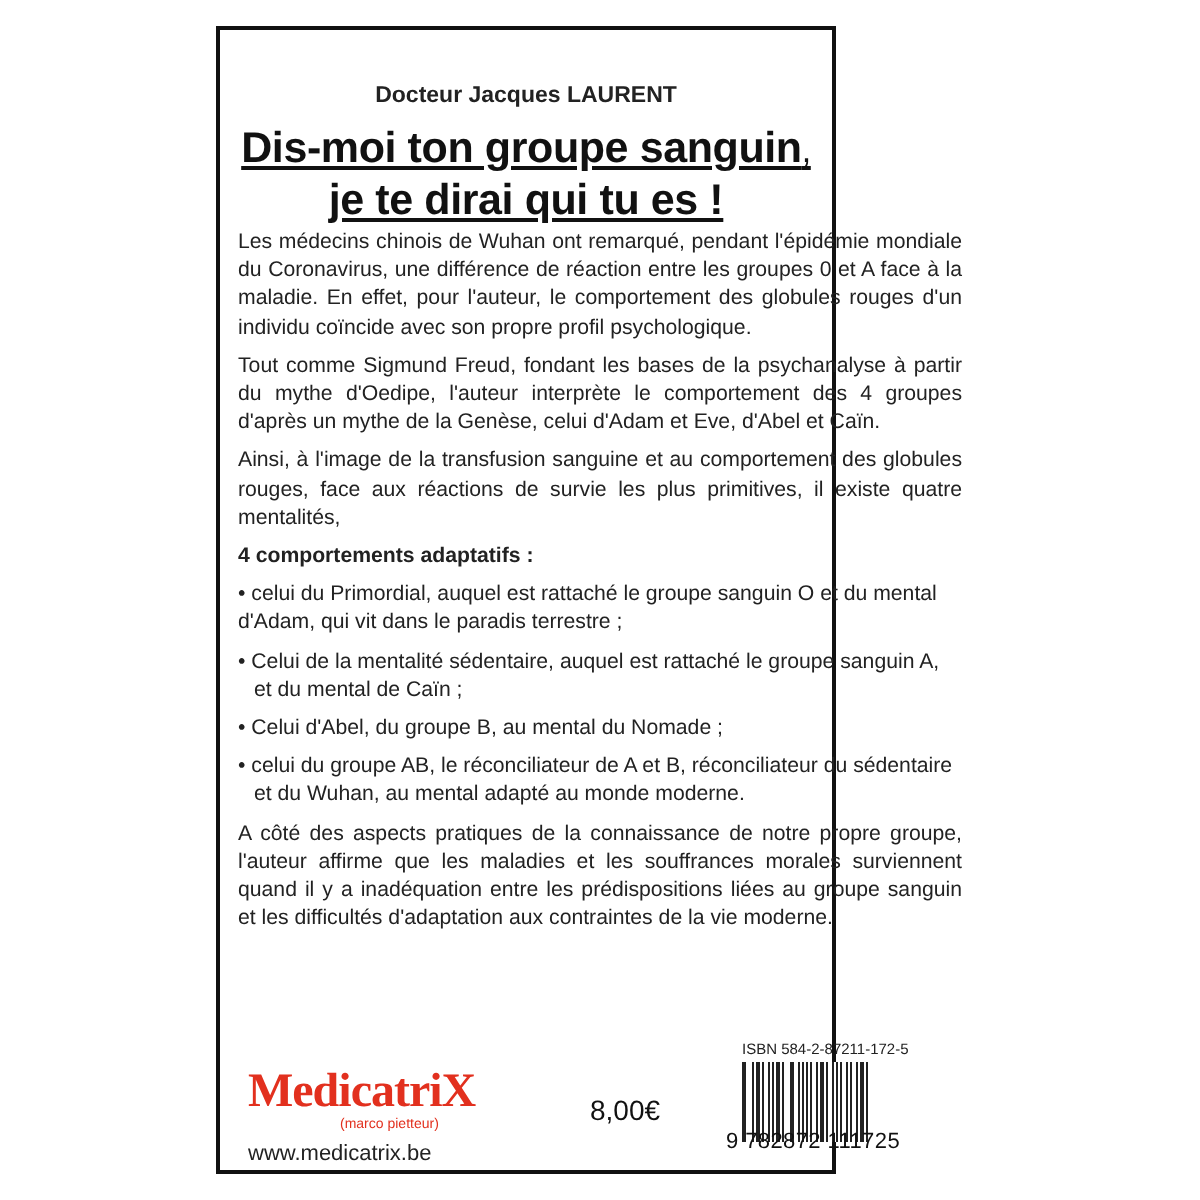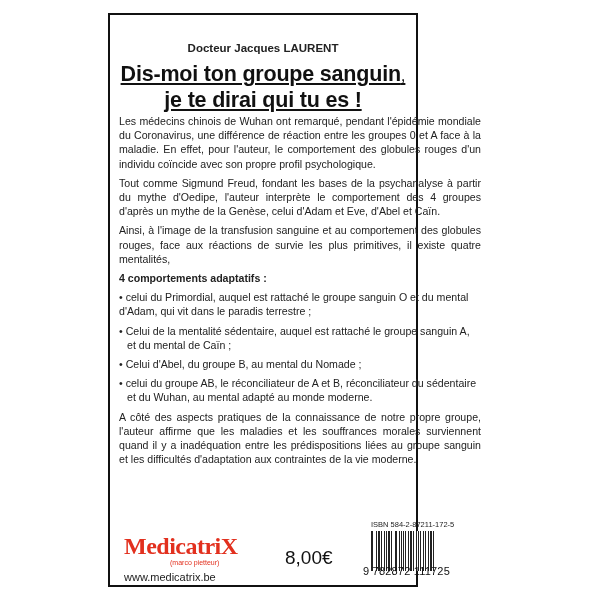--- a/index.html
+++ b/index.html
@@ -103,23 +103,23 @@
       padding-left: 46px;
       line-height: 9px;
     }
     .website {
       font-size: 11px;
       color: #222;
       margin-top: 4px;
     }
     .price {
       position: absolute;
-      left: 175px;
+      left: 185px;
       top: 532px;
-      font-size: 19px;
+      font-size: 14px;
       color: #111;
     }
     .barcode-block {
       position: absolute;
       left: 253px;
       top: 505px;
       width: 100px;
     }
     .isbn {
       font-size: 7.5px;

